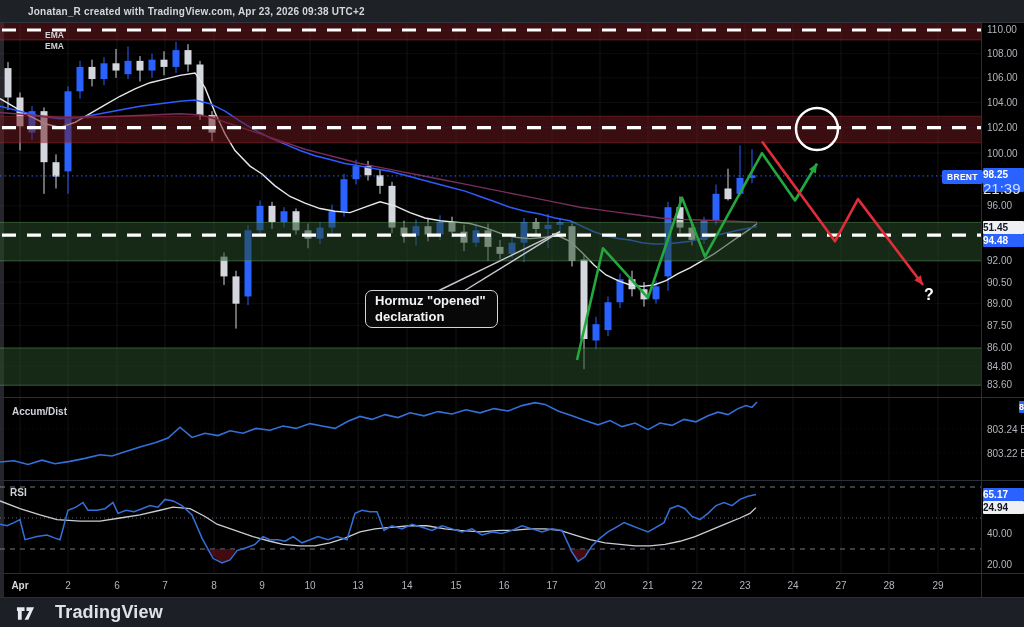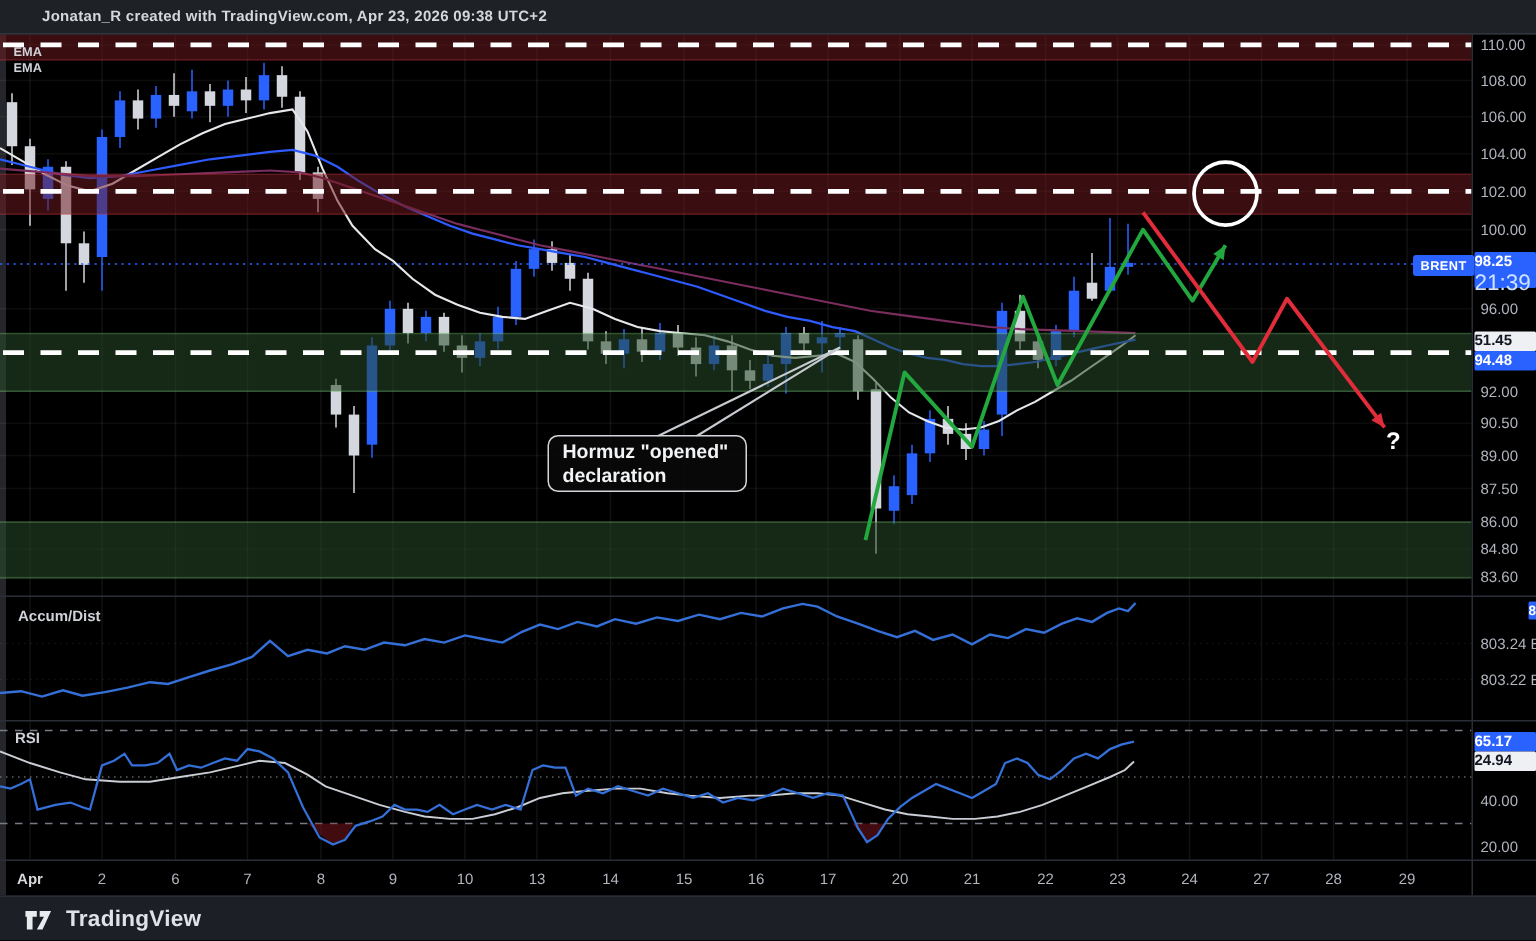--- a/index.html
+++ b/index.html
@@ -4,36 +4,36 @@
 <style>
   html,body{margin:0;padding:0;background:#000;}
   .screen{position:relative;width:1024px;height:627px;background:#000;overflow:hidden;
           font-family:"Liberation Sans","DejaVu Sans",sans-serif;}
   svg text{font-family:"Liberation Sans","DejaVu Sans",sans-serif;}
   .topbar{position:absolute;top:0;left:0;width:100%;height:22px;background:#1e2126;z-index:3;
           border-bottom:1px solid #30343c;display:flex;align-items:center;}
   .topbar span{color:#d5d7da;font-size:10px;font-weight:bold;padding-left:28px;letter-spacing:.2px;}
   #chart{position:absolute;top:0;left:0;z-index:1;}
   .ov{position:absolute;z-index:2;}
-  .ema-lbl{color:#d0d3d9;font-size:8.5px;font-weight:bold;line-height:9px;}
+  .ema-lbl{color:#d0d3d9;font-size:8.5px;font-weight:bold;line-height:9px;margin-left:36px;}
   .pane-lbl{color:#cfd2d8;font-size:10px;font-weight:bold;}
   .badge{width:41px;text-align:left;font-size:10px;font-weight:bold;border-radius:1px;
          padding:1px 0;box-sizing:border-box;}
   .badge.blue{background:#2962ff;color:#fff;}
   .badge.white{background:#eef0f3;color:#131722;}
   .badge .sub{display:block;font-weight:normal;font-size:15px;color:#cfe2ff;}
   .sym-label{background:#2962ff;color:#fff;font-size:8.5px;font-weight:bold;
              padding:2px 5px;border-radius:2px;letter-spacing:.3px;}
   .callout{box-sizing:border-box;width:133px;height:38px;border:1.5px solid #d3d6db;border-radius:7px;
            background:rgba(10,10,10,0.82);color:#f2f3f5;font-size:13px;font-weight:bold;
            line-height:16px;padding:2px 9px;}
   .qmark{color:#fff;font-size:16px;font-weight:bold;}
   .bottombar{position:absolute;top:597px;left:0;width:100%;height:30px;background:#1c1f25;z-index:3;
              border-top:1px solid #2a2e39;display:flex;align-items:center;padding-left:16px;box-sizing:border-box;}
-  .brand{color:#dfe2e7;font-size:15px;font-weight:bold;margin-left:9px;letter-spacing:.2px;}
+  .brand{color:#dfe2e7;font-size:18px;font-weight:bold;margin-left:20px;letter-spacing:.2px;}
 </style>
 </head>
 <body>
 
 <div class="screen">
 
   <div class="topbar">
     <span>Jonatan_R created with TradingView.com, Apr 23, 2026 09:38 UTC+2</span>
   </div>
 

